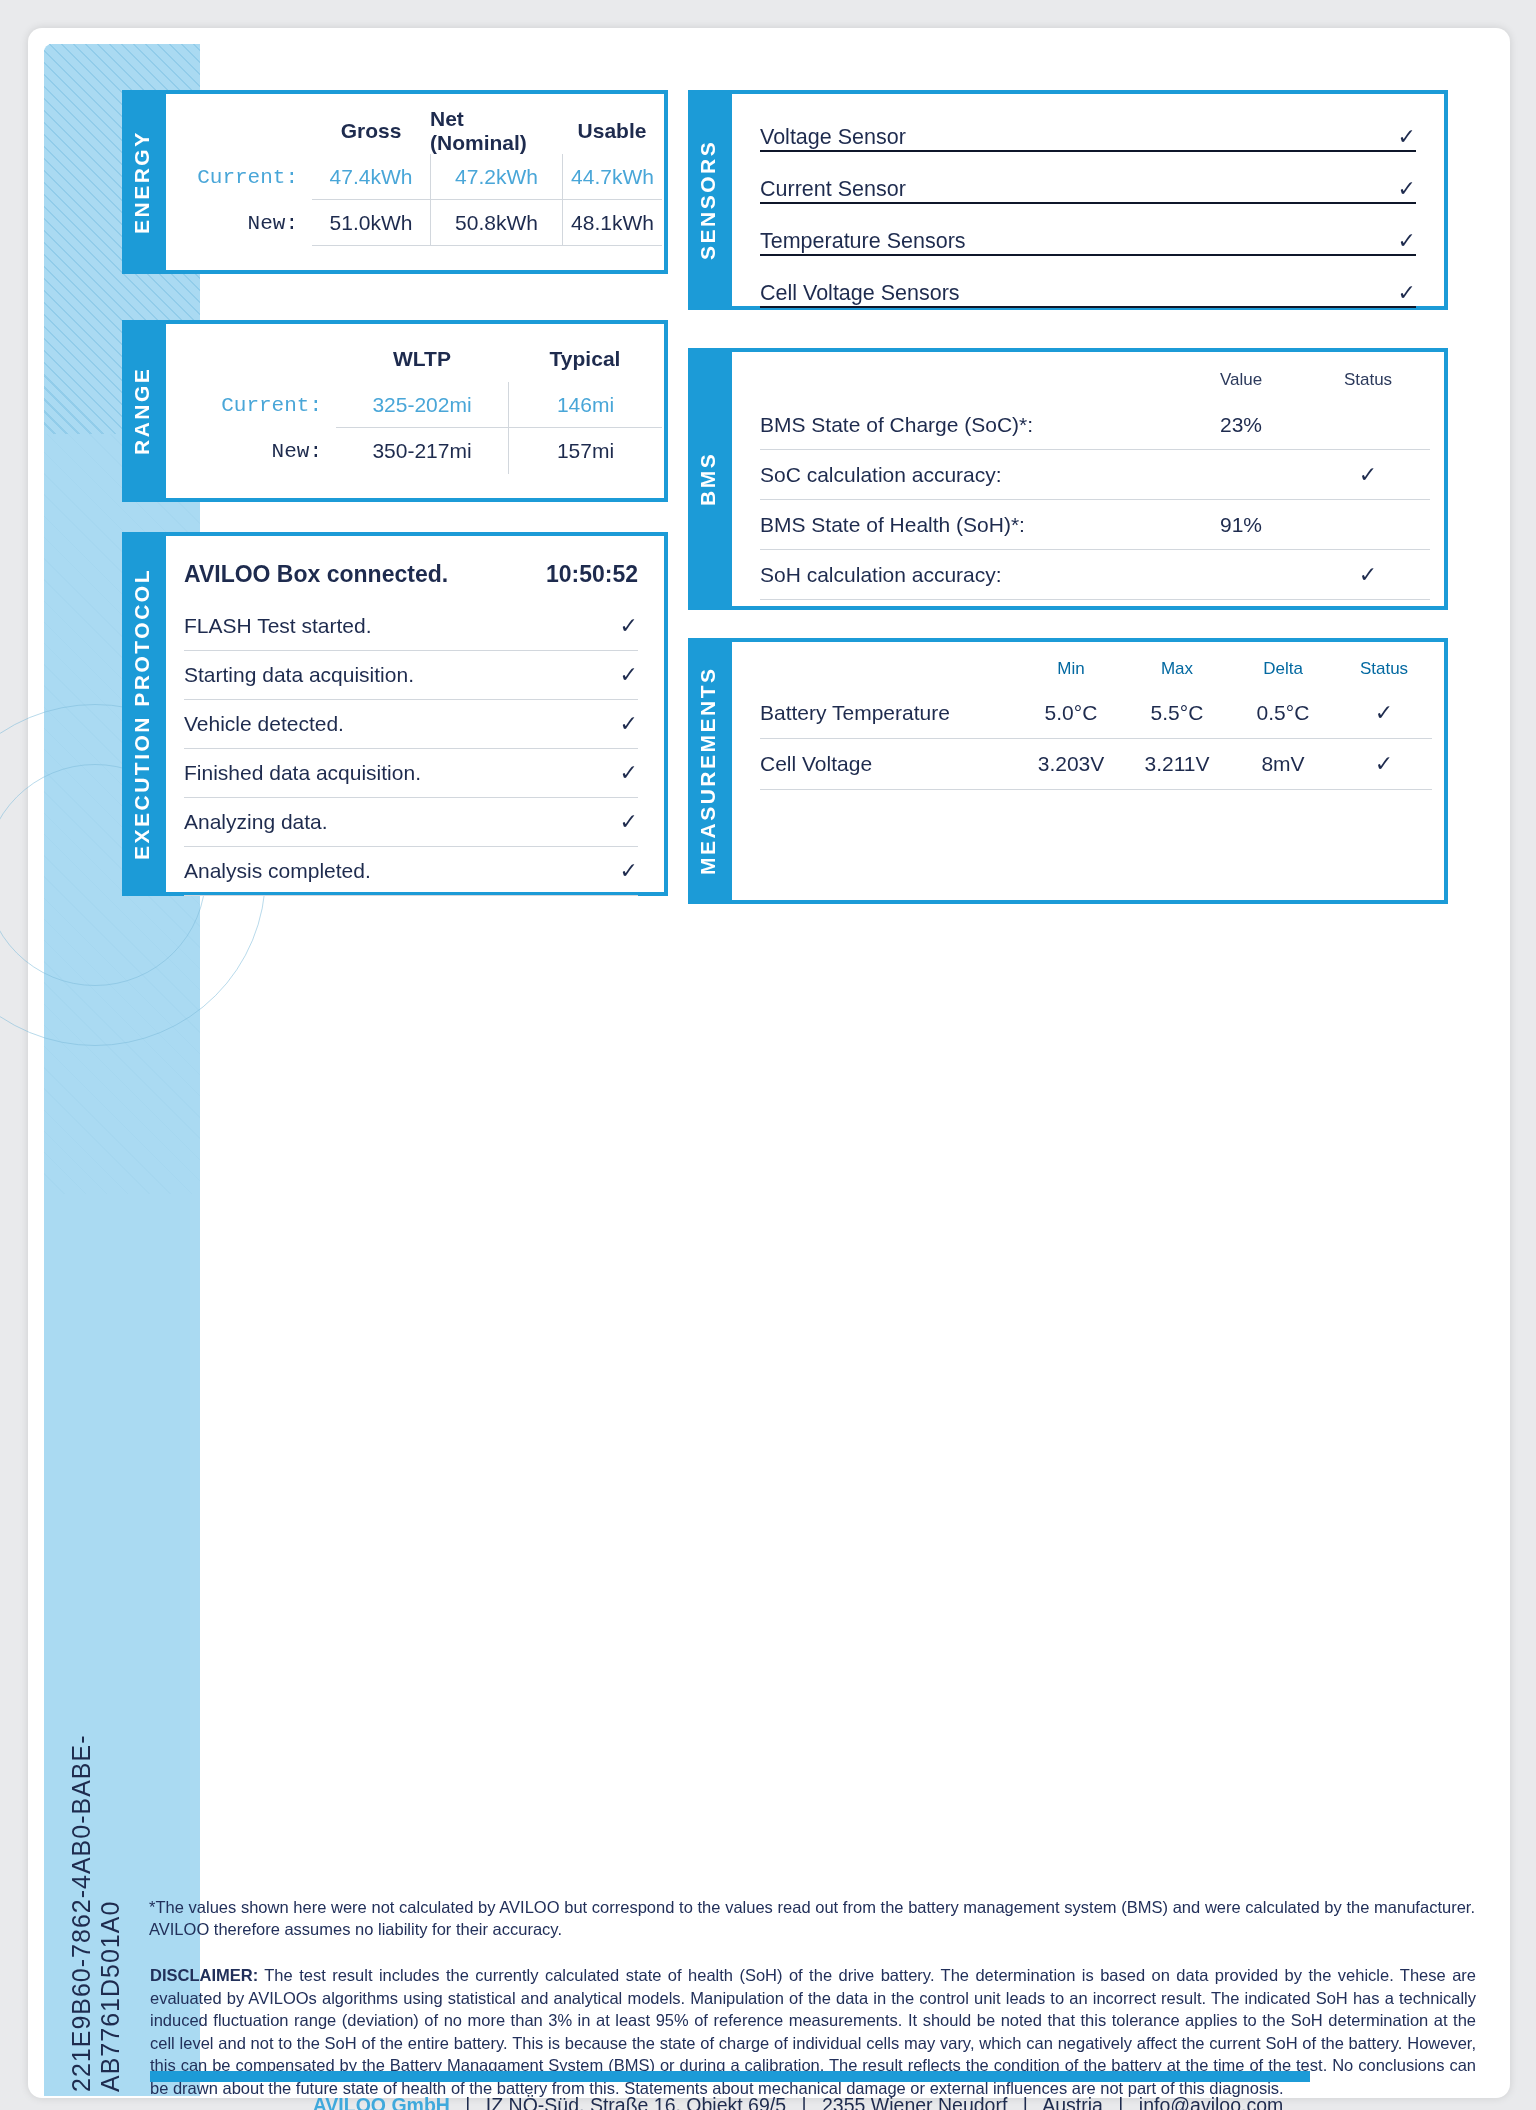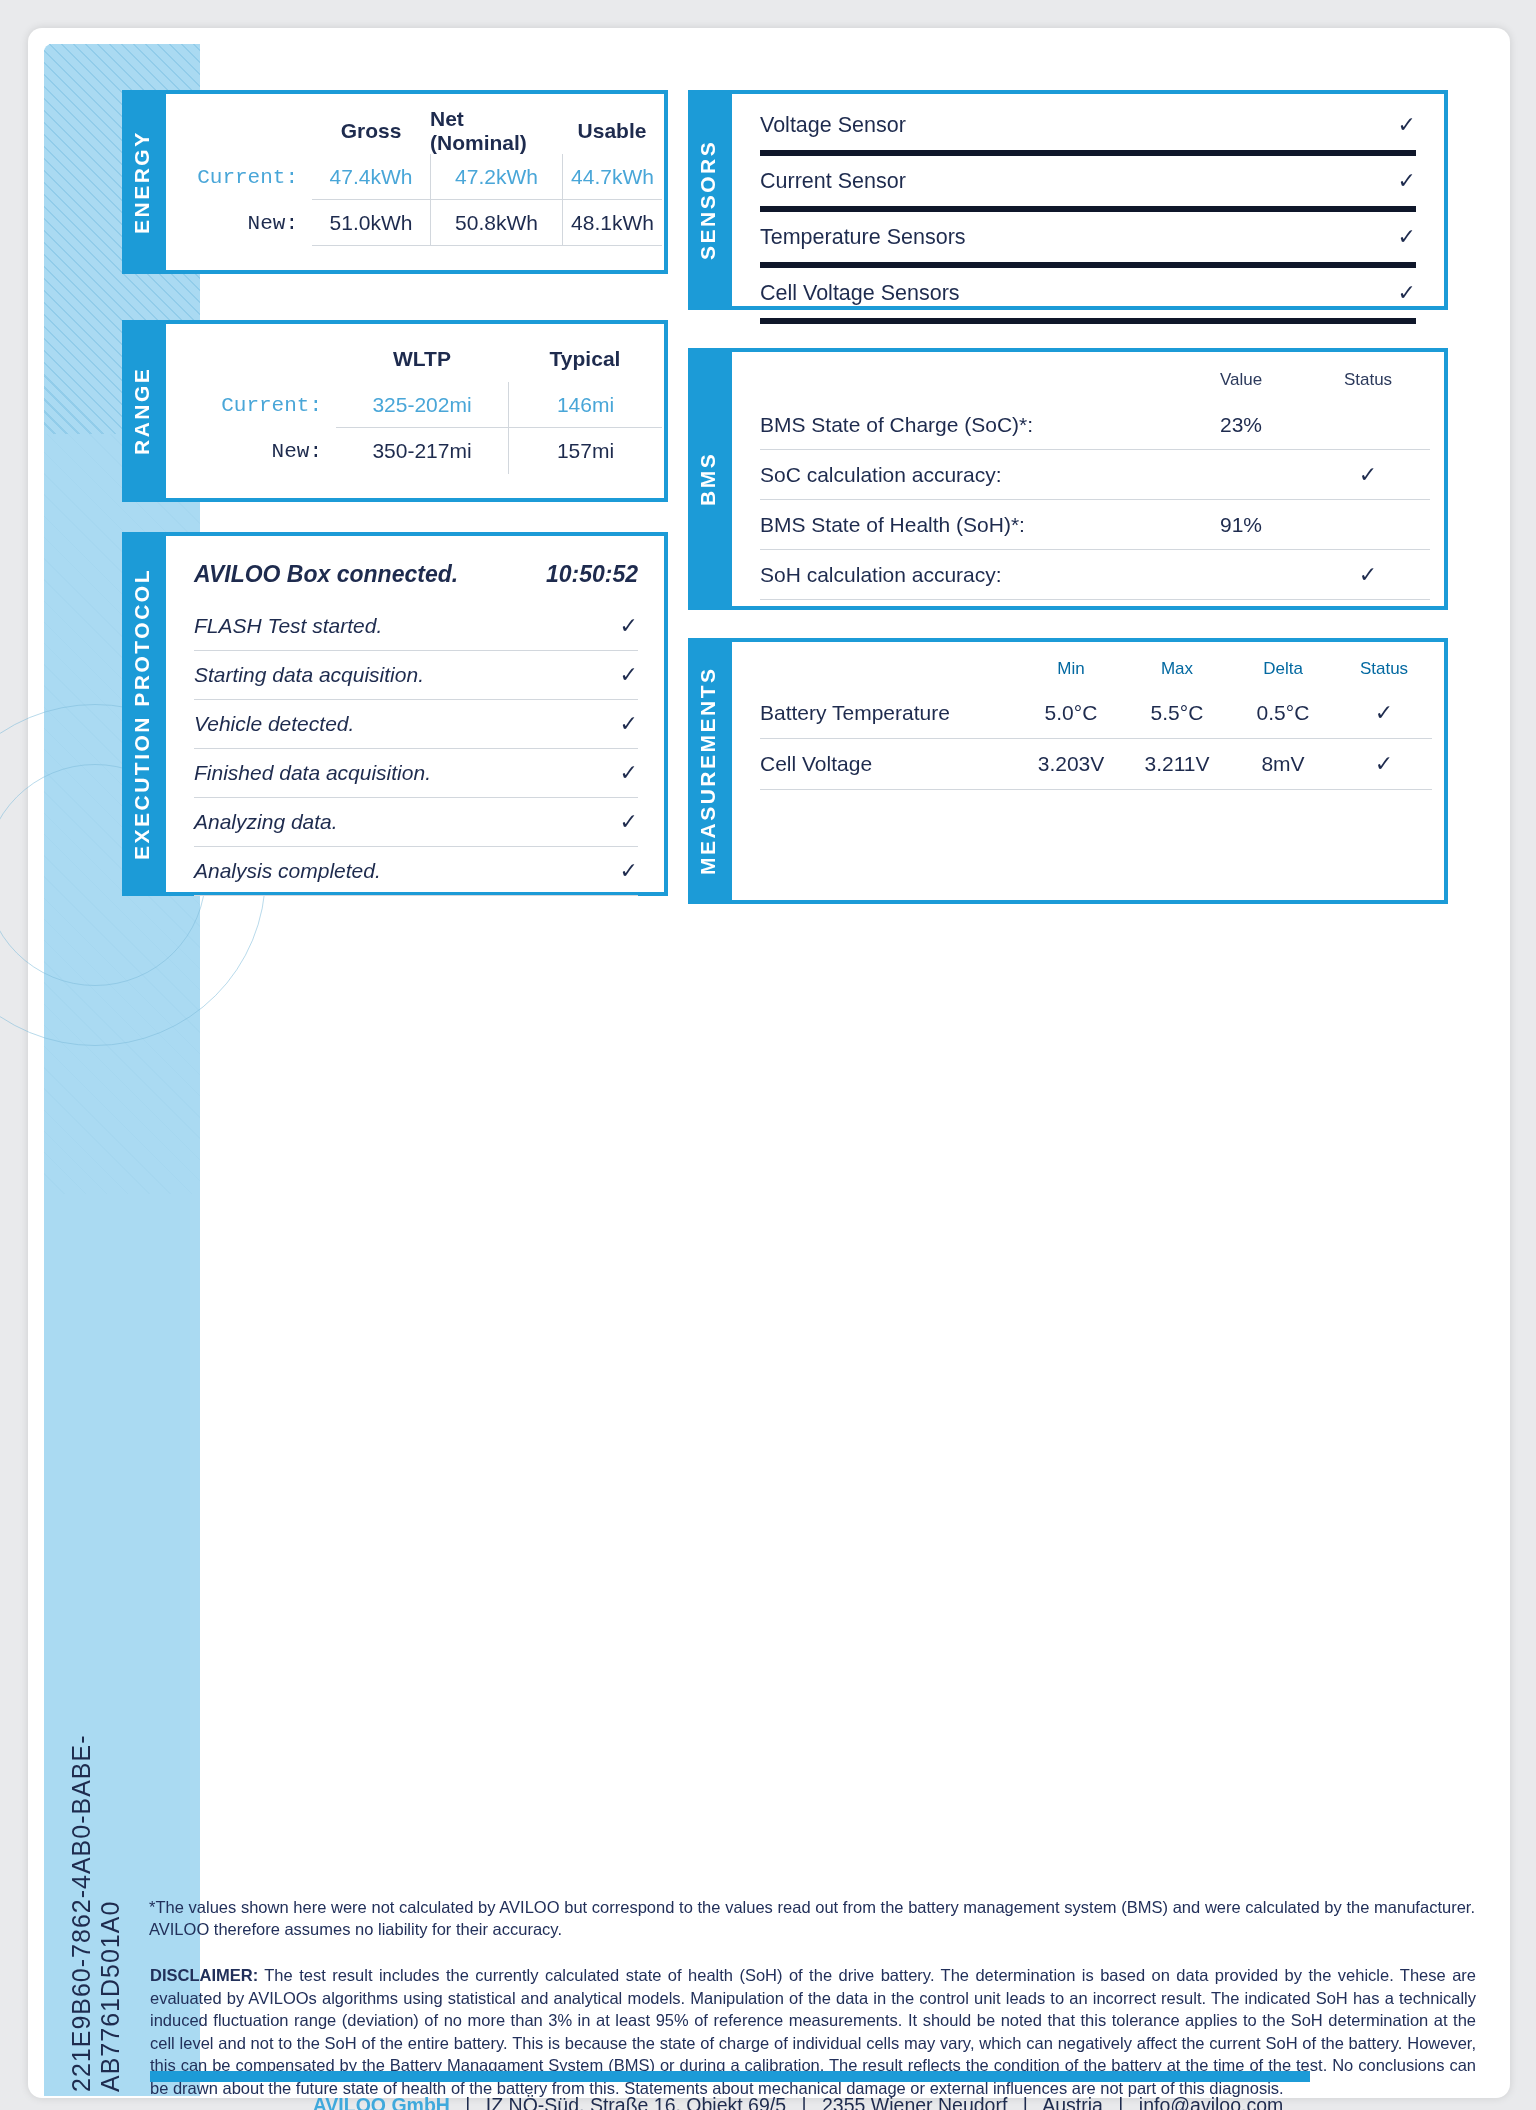--- a/index.html
+++ b/index.html
@@ -66,28 +66,28 @@
   .g-energy .c-head:first-line{}
   .g-range{grid-template-columns:170px 172px 154px;grid-auto-rows:46px;}
   .cell{display:flex;align-items:center;justify-content:center;}
   .c-head{font-weight:bold;color:#1e2b4e;}
   .c-lbl{justify-content:flex-end;padding-right:14px;font-family:Liberation Mono, monospace;}
   .hl{color:#49a6d8;}
   .vline{border-left:1px solid #d2d7dd;}
   .hline{border-bottom:1px solid #d2d7dd;}
 
   
-  .proto{padding:10px 26px 0 28px;font-style:italic;}
+  .proto{padding:10px 26px 0 18px;}
   .proto-head{display:flex;justify-content:space-between;align-items:center;height:56px;font-weight:bold;font-size:23px;}
   .proto-row{display:flex;justify-content:space-between;align-items:center;height:48px;border-bottom:1px solid #d2d7dd;font-size:21px;}
   .check{font-weight:600;font-size:22px;color:#1e2b4e;}
 
   
   .sens{padding:6px 28px 0 28px;}
-  .sens-row{display:flex;justify-content:space-between;align-items:center;height:50px;border-bottom:6px solid #0f172a;font-size:21.5px;}
+  .sens-row{display:flex;justify-content:space-between;align-items:flex-end;height:50px;border-bottom:2px solid #0f172a;font-size:21.5px;}
 
   
   .bms{padding:8px 14px 0 28px;}
   .bms-head{display:grid;grid-template-columns:1fr 130px 124px;height:40px;font-size:17px;color:#2c3a5c;align-items:center;}
   .bms-head .cell{justify-content:center;}
   .bms-row{display:grid;grid-template-columns:1fr 130px 124px;height:49px;border-bottom:1px solid #d2d7dd;align-items:center;font-size:21px;}
   .bms-row .val{text-align:center;}
   .bms-row .st{text-align:center;}
 
   

